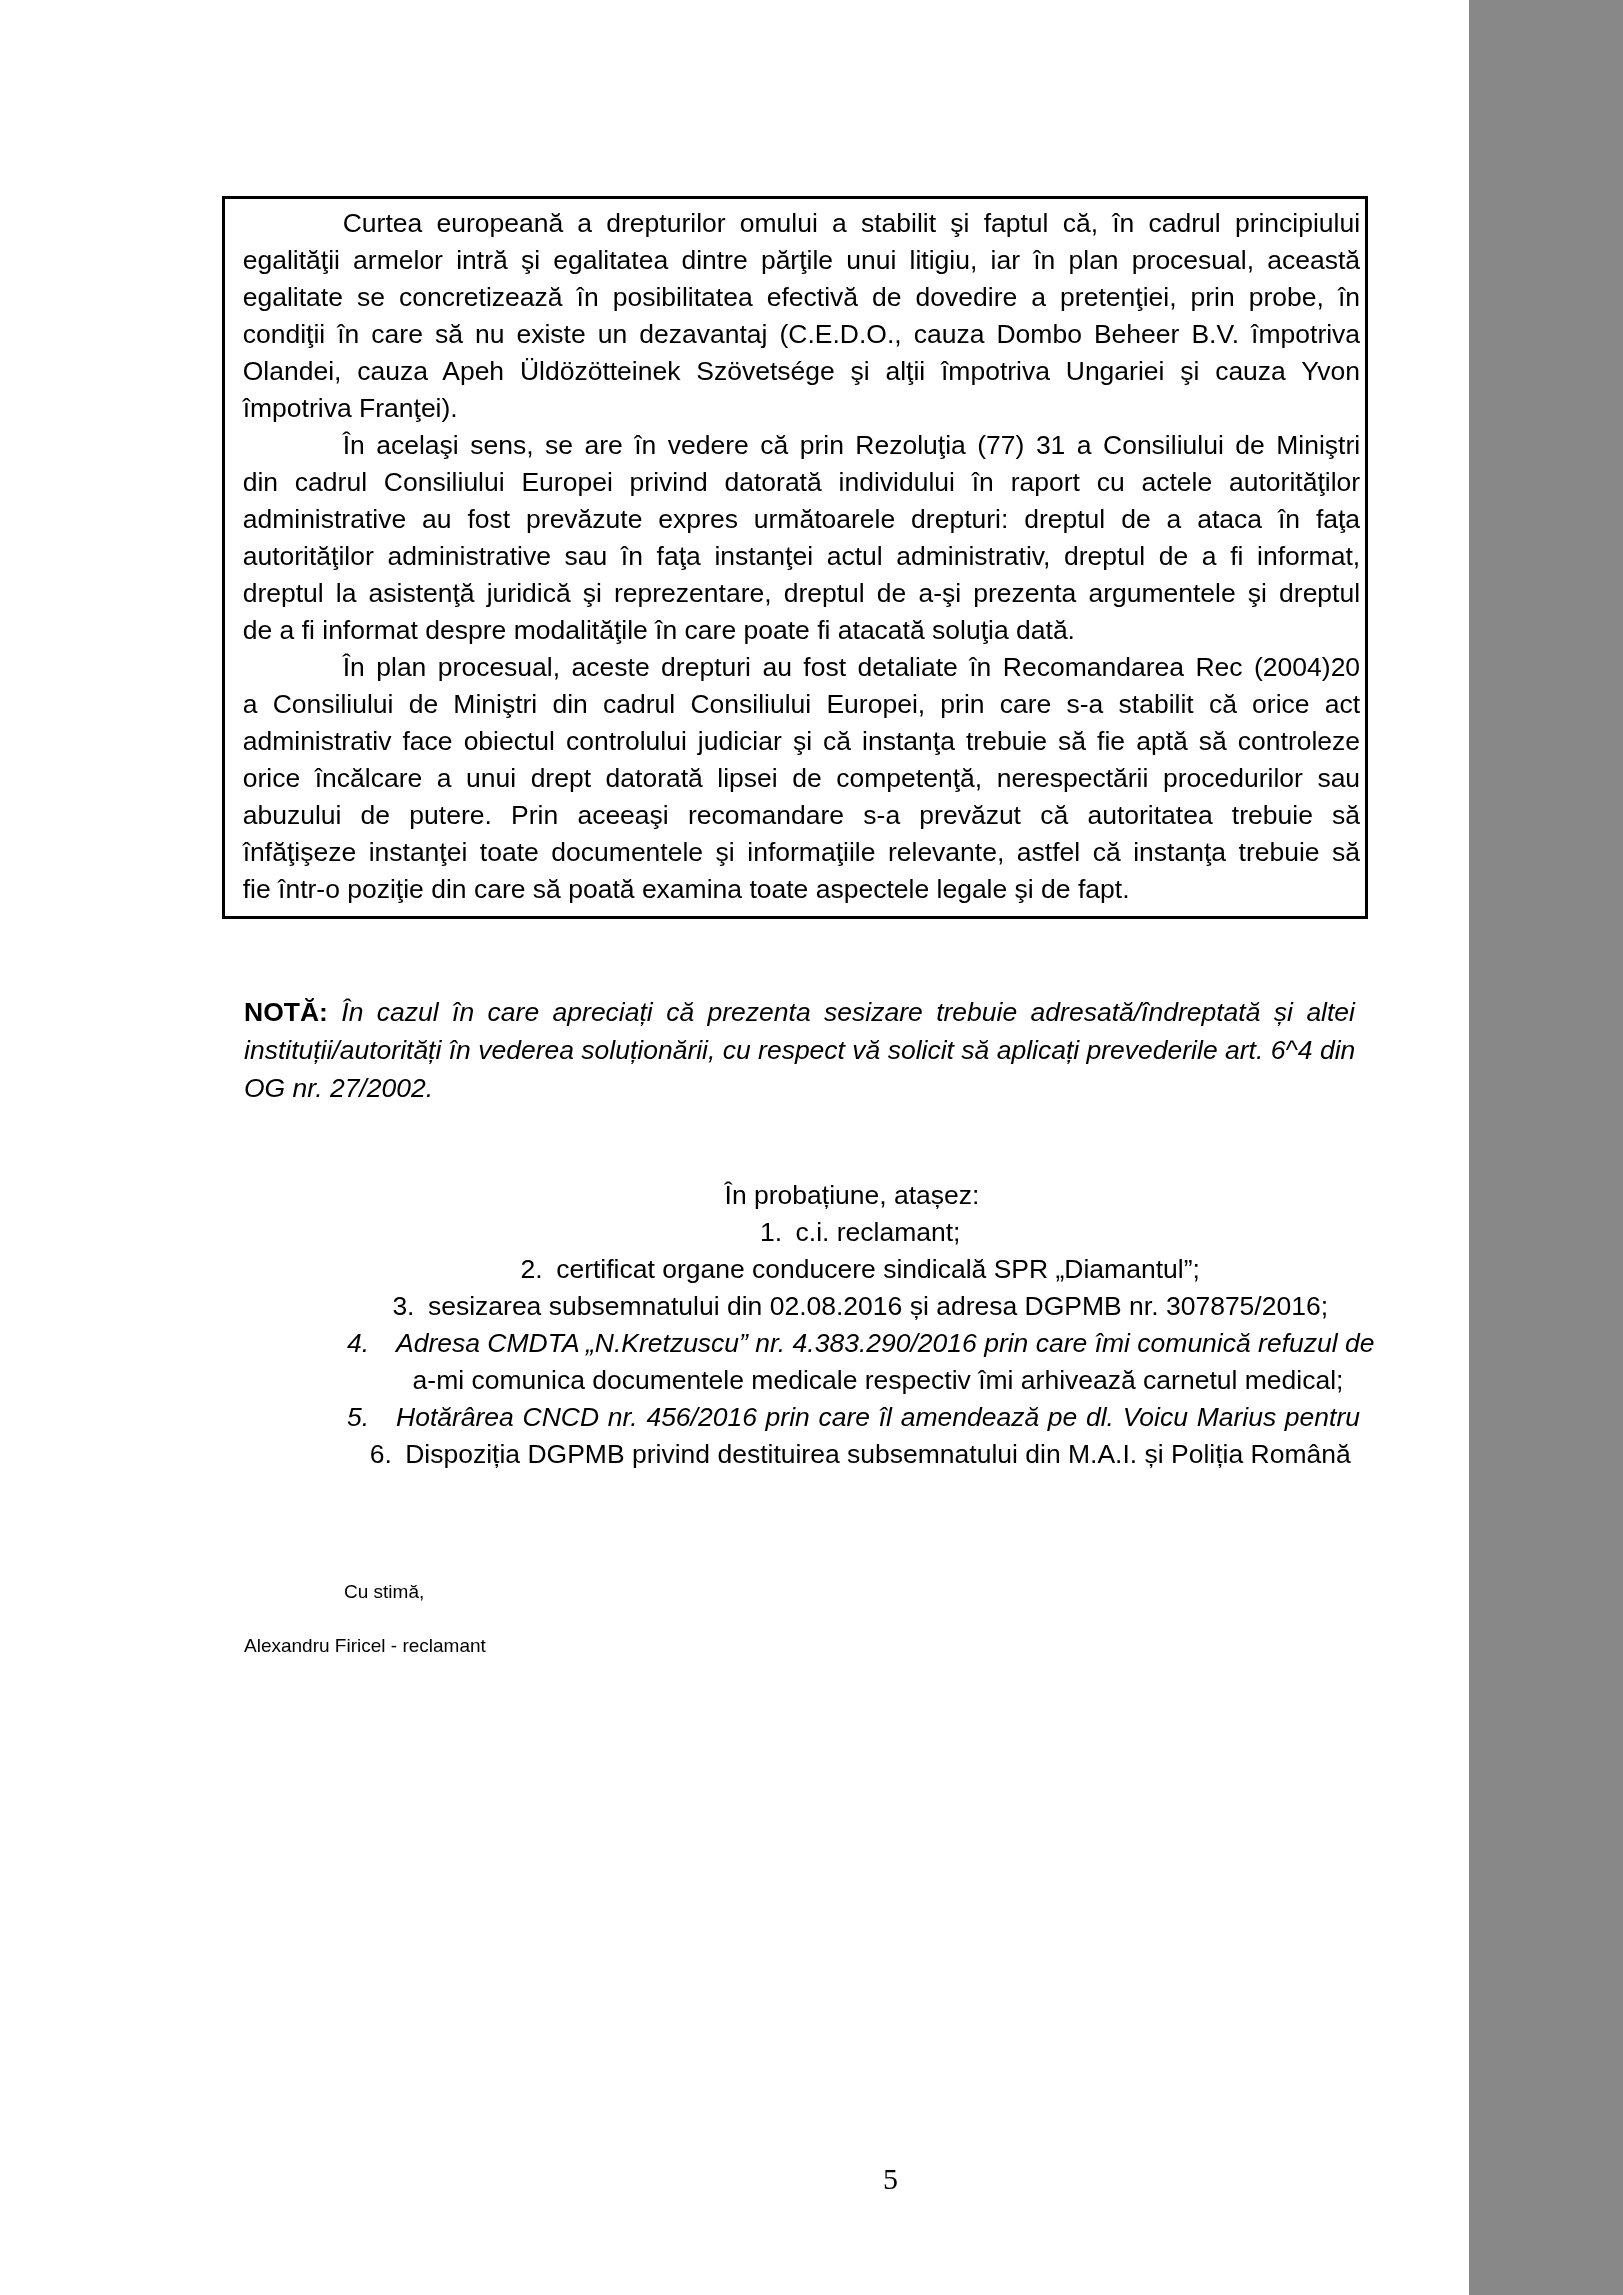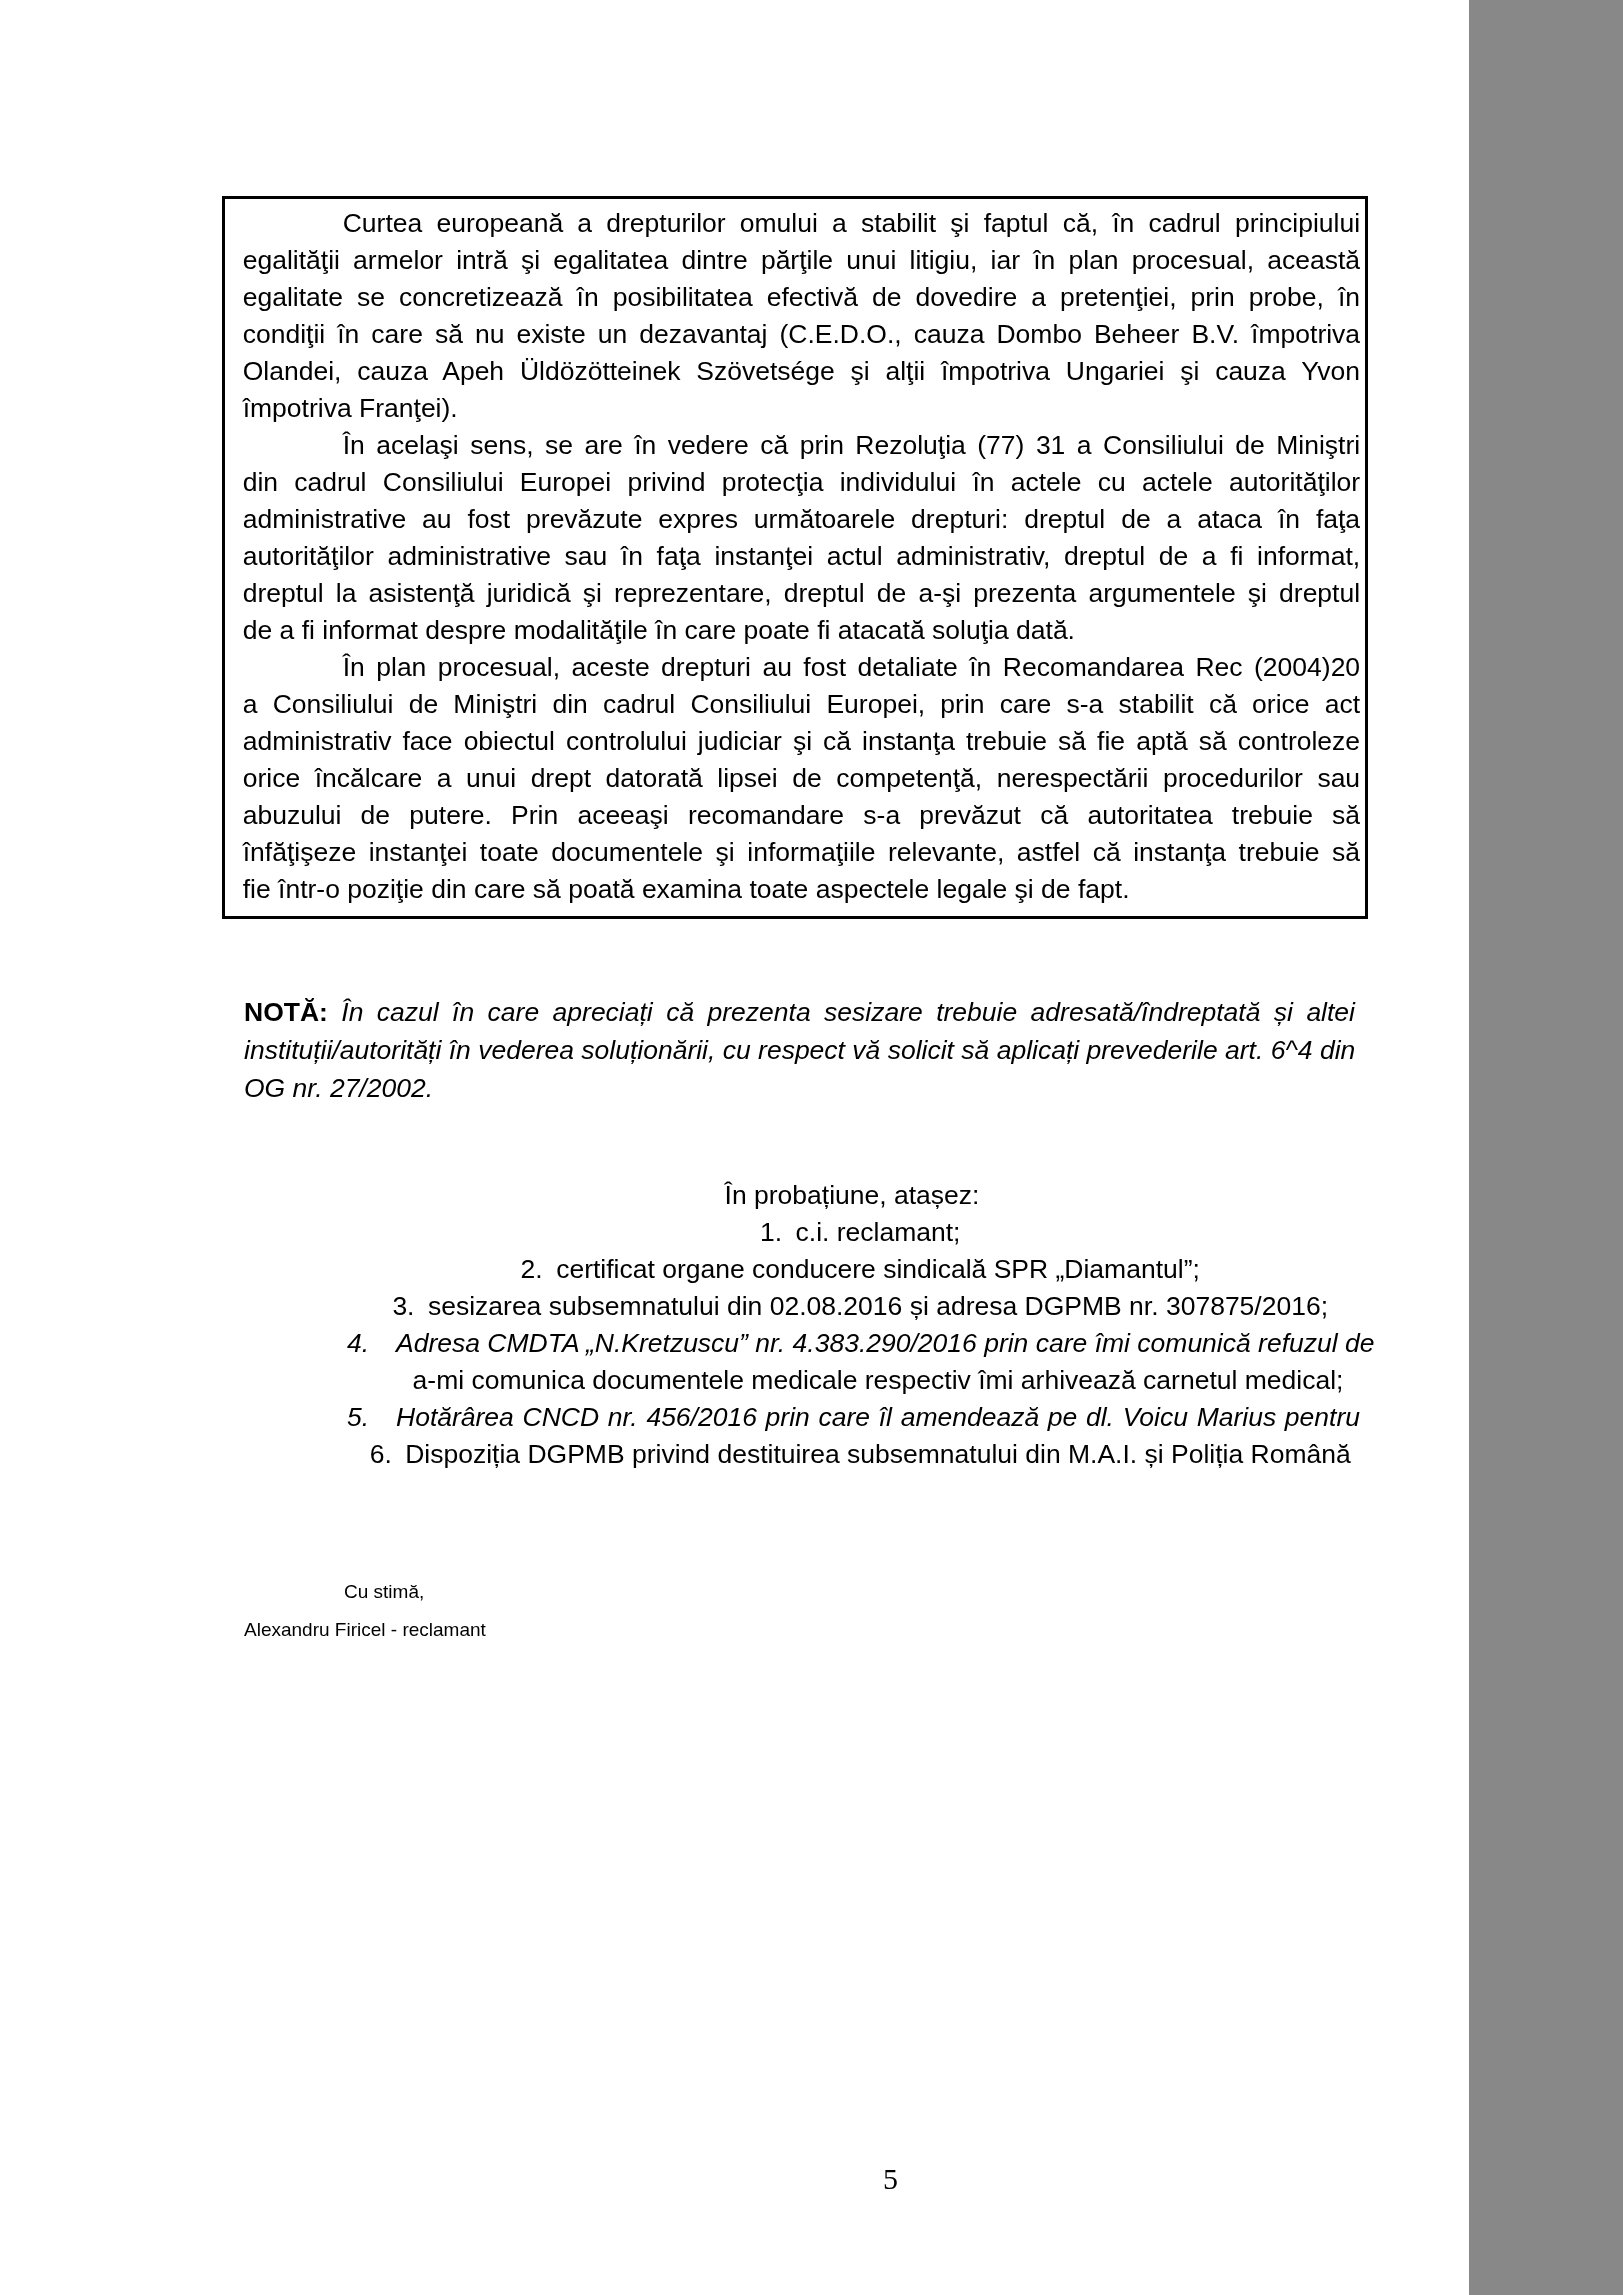--- a/index.html
+++ b/index.html
@@ -87,21 +87,21 @@
   
   .sig {
     position: absolute;
     left: 244px;
     top: 1573px;
     width: 1111px;
     font-size: 19px;
     line-height: 38px;
   }
   .sig .closing { padding-left: 100px; height: 38px; }
-  .sig .name { height: 38px; }
+  .sig .name { height: 38px; margin-top: 16px; }
 
   
   .pagenum {
     position: absolute;
     left: 883px;
     top: 2162px;
     font-family: "Liberation Serif", serif;
     font-size: 30px;
     line-height: 34px;
   }
@@ -115,21 +115,21 @@
     <div class="box-text">
 
       <div class="bline first">Curtea europeană a drepturilor omului a stabilit şi faptul că, în cadrul principiului</div>
       <div class="bline">egalităţii armelor intră şi egalitatea dintre părţile unui litigiu, iar în plan procesual, această</div>
       <div class="bline">egalitate se concretizează în posibilitatea efectivă de dovedire a pretenţiei, prin probe, în</div>
       <div class="bline">condiţii în care să nu existe un dezavantaj (C.E.D.O., cauza Dombo Beheer B.V. împotriva</div>
       <div class="bline">Olandei, cauza Apeh Üldözötteinek Szövetsége şi alţii împotriva Ungariei şi cauza Yvon</div>
       <div class="bline last">împotriva Franţei).</div>
 
       <div class="bline first">În acelaşi sens, se are în vedere că prin Rezoluţia (77) 31 a Consiliului de Miniştri</div>
-      <div class="bline">din cadrul Consiliului Europei privind protecţia individului în actele cu actele autorităţilor</div>
+      <div class="bline">din cadrul Consiliului Europei privind datorată individului în raport cu actele autorităţilor</div>
       <div class="bline">administrative au fost prevăzute expres următoarele drepturi: dreptul de a ataca în faţa</div>
       <div class="bline">autorităţilor administrative sau în faţa instanţei actul administrativ, dreptul de a fi informat,</div>
       <div class="bline">dreptul la asistenţă juridică şi reprezentare, dreptul de a-şi prezenta argumentele şi dreptul</div>
       <div class="bline last">de a fi informat despre modalităţile în care poate fi atacată soluţia dată.</div>
 
       <div class="bline first">În plan procesual, aceste drepturi au fost detaliate în Recomandarea Rec (2004)20</div>
       <div class="bline">a Consiliului de Miniştri din cadrul Consiliului Europei, prin care s-a stabilit că orice act</div>
       <div class="bline">administrativ face obiectul controlului judiciar şi că instanţa trebuie să fie aptă să controleze</div>
       <div class="bline">orice încălcare a unui drept datorată lipsei de competenţă, nerespectării procedurilor sau</div>
       <div class="bline">abuzului de putere. Prin aceeaşi recomandare s-a prevăzut că autoritatea trebuie să</div>

